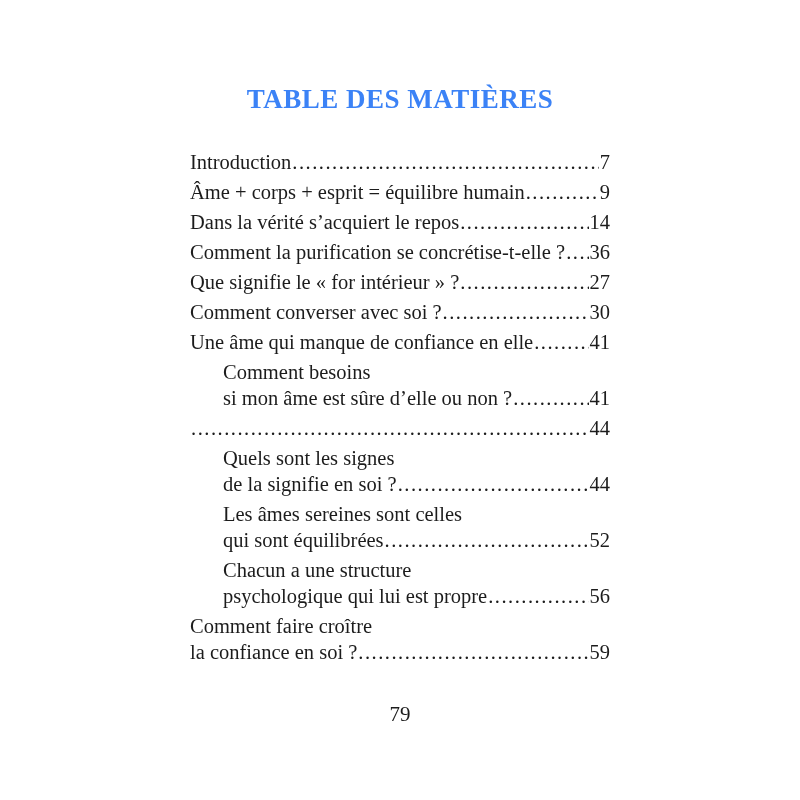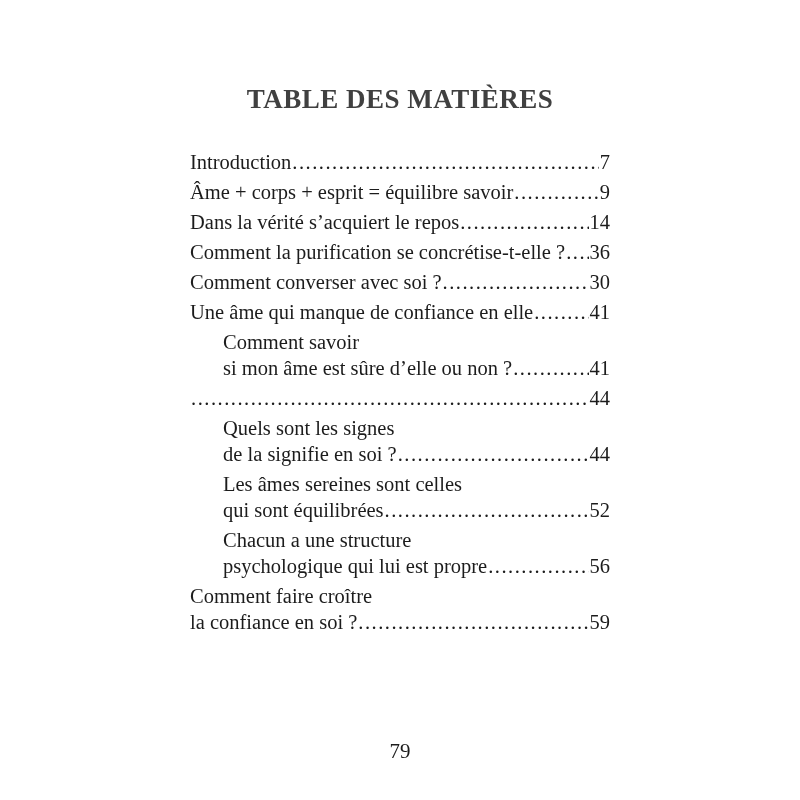--- a/index.html
+++ b/index.html
@@ -15,21 +15,21 @@
     background: #ffffff;
     overflow: hidden;
   }
   .title {
     margin: 0;
     padding-top: 84px;
     text-align: center;
     font-size: 27px;
     font-weight: bold;
     letter-spacing: 0.5px;
-    color: #404040;
+    color: #3b82f6;
   }
   .toc {
     width: 420px;
     margin: 34px auto 0 auto;
   }
   .entry { margin-bottom: 4px; }
   .entry.indent { padding-left: 33px; }
   .line {
     font-size: 20.5px;
     line-height: 26px;
@@ -48,21 +48,21 @@
     margin: 0 1px;
   }
   .dots::after {
     content: "....................................................................................................";
     letter-spacing: 1.5px;
     font-size: 20.5px;
   }
   .pagenum { white-space: nowrap; }
   .folio {
     position: absolute;
-    top: 739px;
+    top: 702px;
     left: 0;
     width: 100%;
     text-align: center;
     font-size: 21px;
     color: #1c1c1c;
   }
 </style>
 </head>
 <body>
 
@@ -71,55 +71,62 @@
   <div class="toc" id="toc">
       <div class="entry">
         <div class="line leaderline">
           <span class="label">Introduction</span>
           <span class="dots"></span>
           <span class="pagenum">7</span>
         </div>
       </div>
       <div class="entry">
         <div class="line leaderline">
-          <span class="label">Âme + corps + esprit = équilibre savoir</span>
+          <span class="label">Âme + corps + esprit = équilibre humain</span>
           <span class="dots"></span>
           <span class="pagenum">9</span>
         </div>
       </div>
       <div class="entry">
         <div class="line leaderline">
           <span class="label">Dans la vérité s’acquiert le repos</span>
           <span class="dots"></span>
           <span class="pagenum">14</span>
         </div>
       </div>
       <div class="entry">
         <div class="line leaderline">
           <span class="label">Comment la purification se concrétise-t-elle ?</span>
           <span class="dots"></span>
           <span class="pagenum">36</span>
         </div>
       </div>
       <div class="entry">
         <div class="line leaderline">
+          <span class="label">Que signifie le « for intérieur » ?</span>
+          <span class="dots"></span>
+          <span class="pagenum">27</span>
+        </div>
+      </div>
+      <div class="entry">
+        <div class="line leaderline">
           <span class="label">Comment converser avec soi ?</span>
           <span class="dots"></span>
           <span class="pagenum">30</span>
         </div>
       </div>
       <div class="entry">
         <div class="line leaderline">
           <span class="label">Une âme qui manque de confiance en elle</span>
           <span class="dots"></span>
           <span class="pagenum">41</span>
         </div>
       </div>
       <div class="entry indent">
-        <div class="line">Comment savoir</div>
+        <div class="line">Comment besoins</div>
         <div class="line leaderline">
           <span class="label">si mon âme est sûre d’elle ou non ?</span>
           <span class="dots"></span>
           <span class="pagenum">41</span>
         </div>
       </div>
       <div class="entry">
         <div class="line leaderline">
           <span class="dots"></span>
           <span class="pagenum">44</span>

